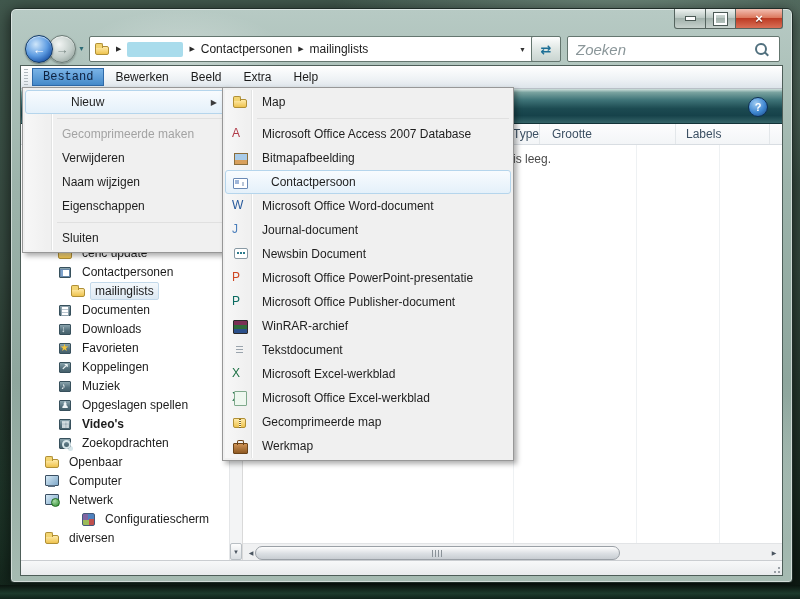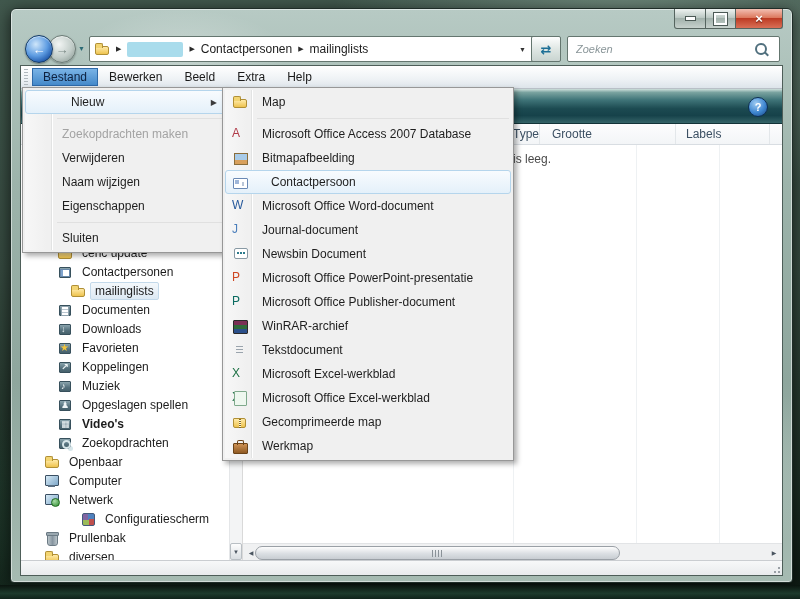--- a/index.html
+++ b/index.html
@@ -53,36 +53,36 @@
   .crumb-arrow{font-size:7px;color:#2b2b2b;padding:0 6px;}
   .crumb-label{white-space:nowrap;}
   .crumb-seg.censored .crumb-label{width:56px;height:15px;background:#a9dcec;border-radius:2px;}
   .addr-dropdown{margin-left:auto;font-size:7px;color:#333;padding:0 4px;}
   .refreshbtn{position:absolute;left:514px;top:5px;width:28px;height:24px;border:1px solid #64766f;border-radius:2px;
     background:linear-gradient(180deg,#fdfefe,#dfe7e4 50%,#c9d4d0);display:flex;align-items:center;justify-content:center;
     color:#1d6f96;font-size:13px;font-weight:bold;}
   .searchbox{position:absolute;left:550px;top:5px;right:6px;height:24px;background:#fff;
     border:1px solid #64766f;border-radius:2px;display:flex;align-items:center;}
   .searchbox input{flex:1;border:none;outline:none;background:transparent;font-family:inherit;
-    font-size:11px;font-style:italic;color:#737373;padding:0 8px;min-width:0;}
+    font-size:15px;font-style:italic;color:#737373;padding:0 8px;min-width:0;}
   .searchbox input::placeholder{color:#8a9699;font-style:italic;opacity:1;}
   .search-mag{width:8px;height:8px;border:2px solid #51707e;border-radius:50%;margin-right:12px;position:relative;flex:none;}
   .search-mag::after{content:"";position:absolute;width:5px;height:2px;background:#51707e;
     right:-4px;bottom:-2px;transform:rotate(45deg);}
 
   
   .client{position:absolute;left:9px;right:9px;top:56px;bottom:6px;background:#fff;
     border:1px solid #4e5e59;display:flex;flex-direction:column;overflow:hidden;}
   .menubar{height:22px;flex:none;display:flex;align-items:center;
     background:linear-gradient(180deg,#ffffff,#eef2f5 60%,#dde4ea);border-bottom:1px solid #b9c0c7;position:relative;}
   .menubar-grip{width:4px;height:16px;margin:0 4px 0 3px;
     background:repeating-linear-gradient(180deg,#b0b8bd 0 1px,transparent 1px 3px);}
   .menu-top-item{padding:2px 11px;font-size:12px;color:#1a1a1a;}
   .menu-top-item.active{background:linear-gradient(180deg,#7db6e8,#4287c8);color:#0e2240;
-    box-shadow:inset 0 0 0 1px #2f6aa8;}
+    box-shadow:inset 0 0 0 1px #2f6aa8;font-family:Liberation Mono, monospace;}
   .toolbar{height:34px;flex:none;position:relative;
     background:linear-gradient(180deg,#cfe0dc 0%,#7aa3a0 10%,#3f7478 32%,#1c4a51 58%,#16424a 78%,#356468 100%);
     border-bottom:1px solid #123338;}
   .helpbtn{position:absolute;right:14px;top:8px;width:18px;height:18px;border-radius:50%;
     background:radial-gradient(circle at 38% 30%, #9ecbf2, #3e86d0 55%, #17447e);border:1px solid #0e2f55;
     color:#fff;font-size:11px;font-weight:bold;display:flex;align-items:center;justify-content:center;}
   .colheaders{height:20px;flex:none;display:flex;background:linear-gradient(180deg,#fdfdfe,#f3f5f7);
     border-bottom:1px solid #d8dde2;font-size:12px;color:#3c5063;}
   .colheaders .spacer{width:491px;flex:none;border-right:1px solid #e3e7ea;}
   .col-header{flex:none;border-right:1px solid #e3e7ea;display:flex;align-items:center;}
@@ -392,24 +392,20 @@
               <div class="tree-row" style="padding-left: 23px;">
                 <span class="ic ic-network"></span>
                 <span class="tree-label">Netwerk</span>
               </div>
 
               <div class="tree-row" style="padding-left: 23px; margin-left: 36px;">
                 <span class="ic ic-control-panel"></span>
                 <span class="tree-label">Configuratiescherm</span>
               </div>
 
-              <div class="tree-row" style="padding-left: 23px;">
-                <span class="ic ic-recycle-bin"></span>
-                <span class="tree-label">Prullenbak</span>
-              </div>
 
               <div class="tree-row" style="padding-left: 23px;">
                 <span class="ic ic-folder"></span>
                 <span class="tree-label">diversen</span>
               </div>
 
           </div>
           <div class="treescroll">
             <div class="sbtn">
                 <span>▼</span>
@@ -445,21 +441,21 @@
       <div class="menu-row highlight">
 
         <span class="menu-label">Nieuw</span>
         <span class="submenu-arrow">▶</span>
       </div>
 
       <div class="menu-row separator"></div>
 
       <div class="menu-row disabled">
 
-        <span class="menu-label">Zoekopdrachten maken</span>
+        <span class="menu-label">Gecomprimeerde maken</span>
 
       </div>
 
       <div class="menu-row">
 
         <span class="menu-label">Verwijderen</span>
 
       </div>
 
       <div class="menu-row">

